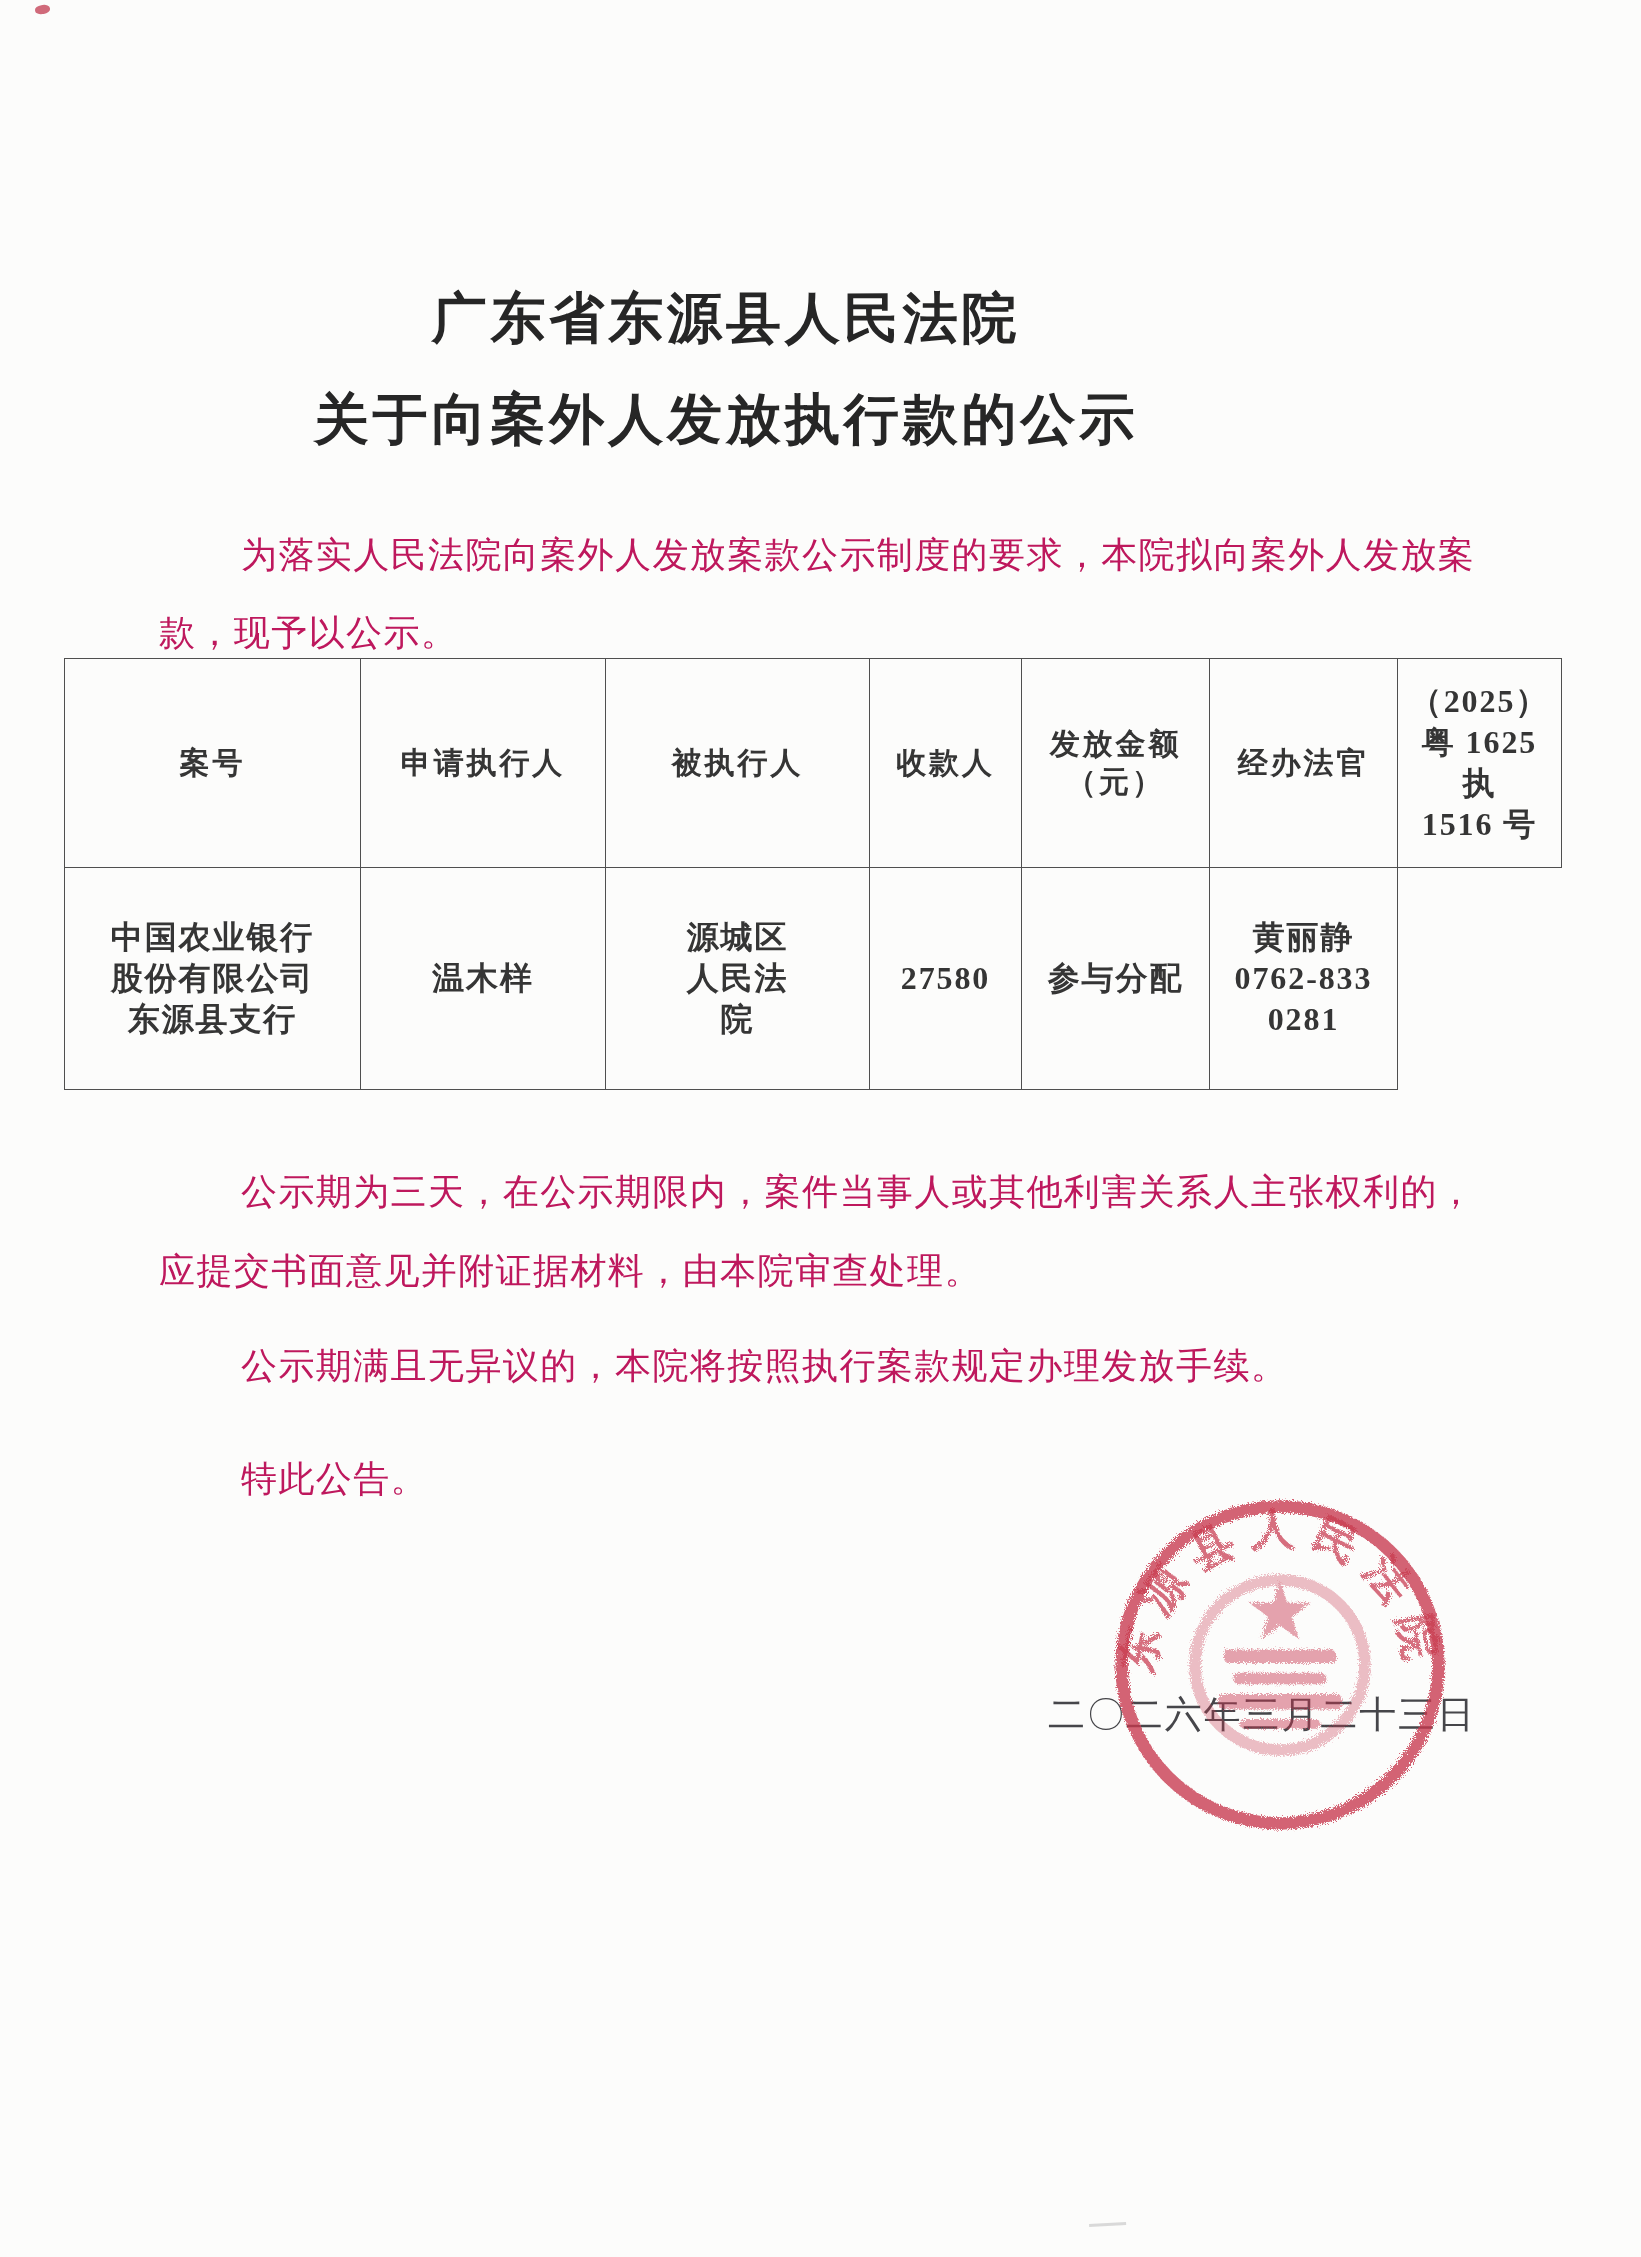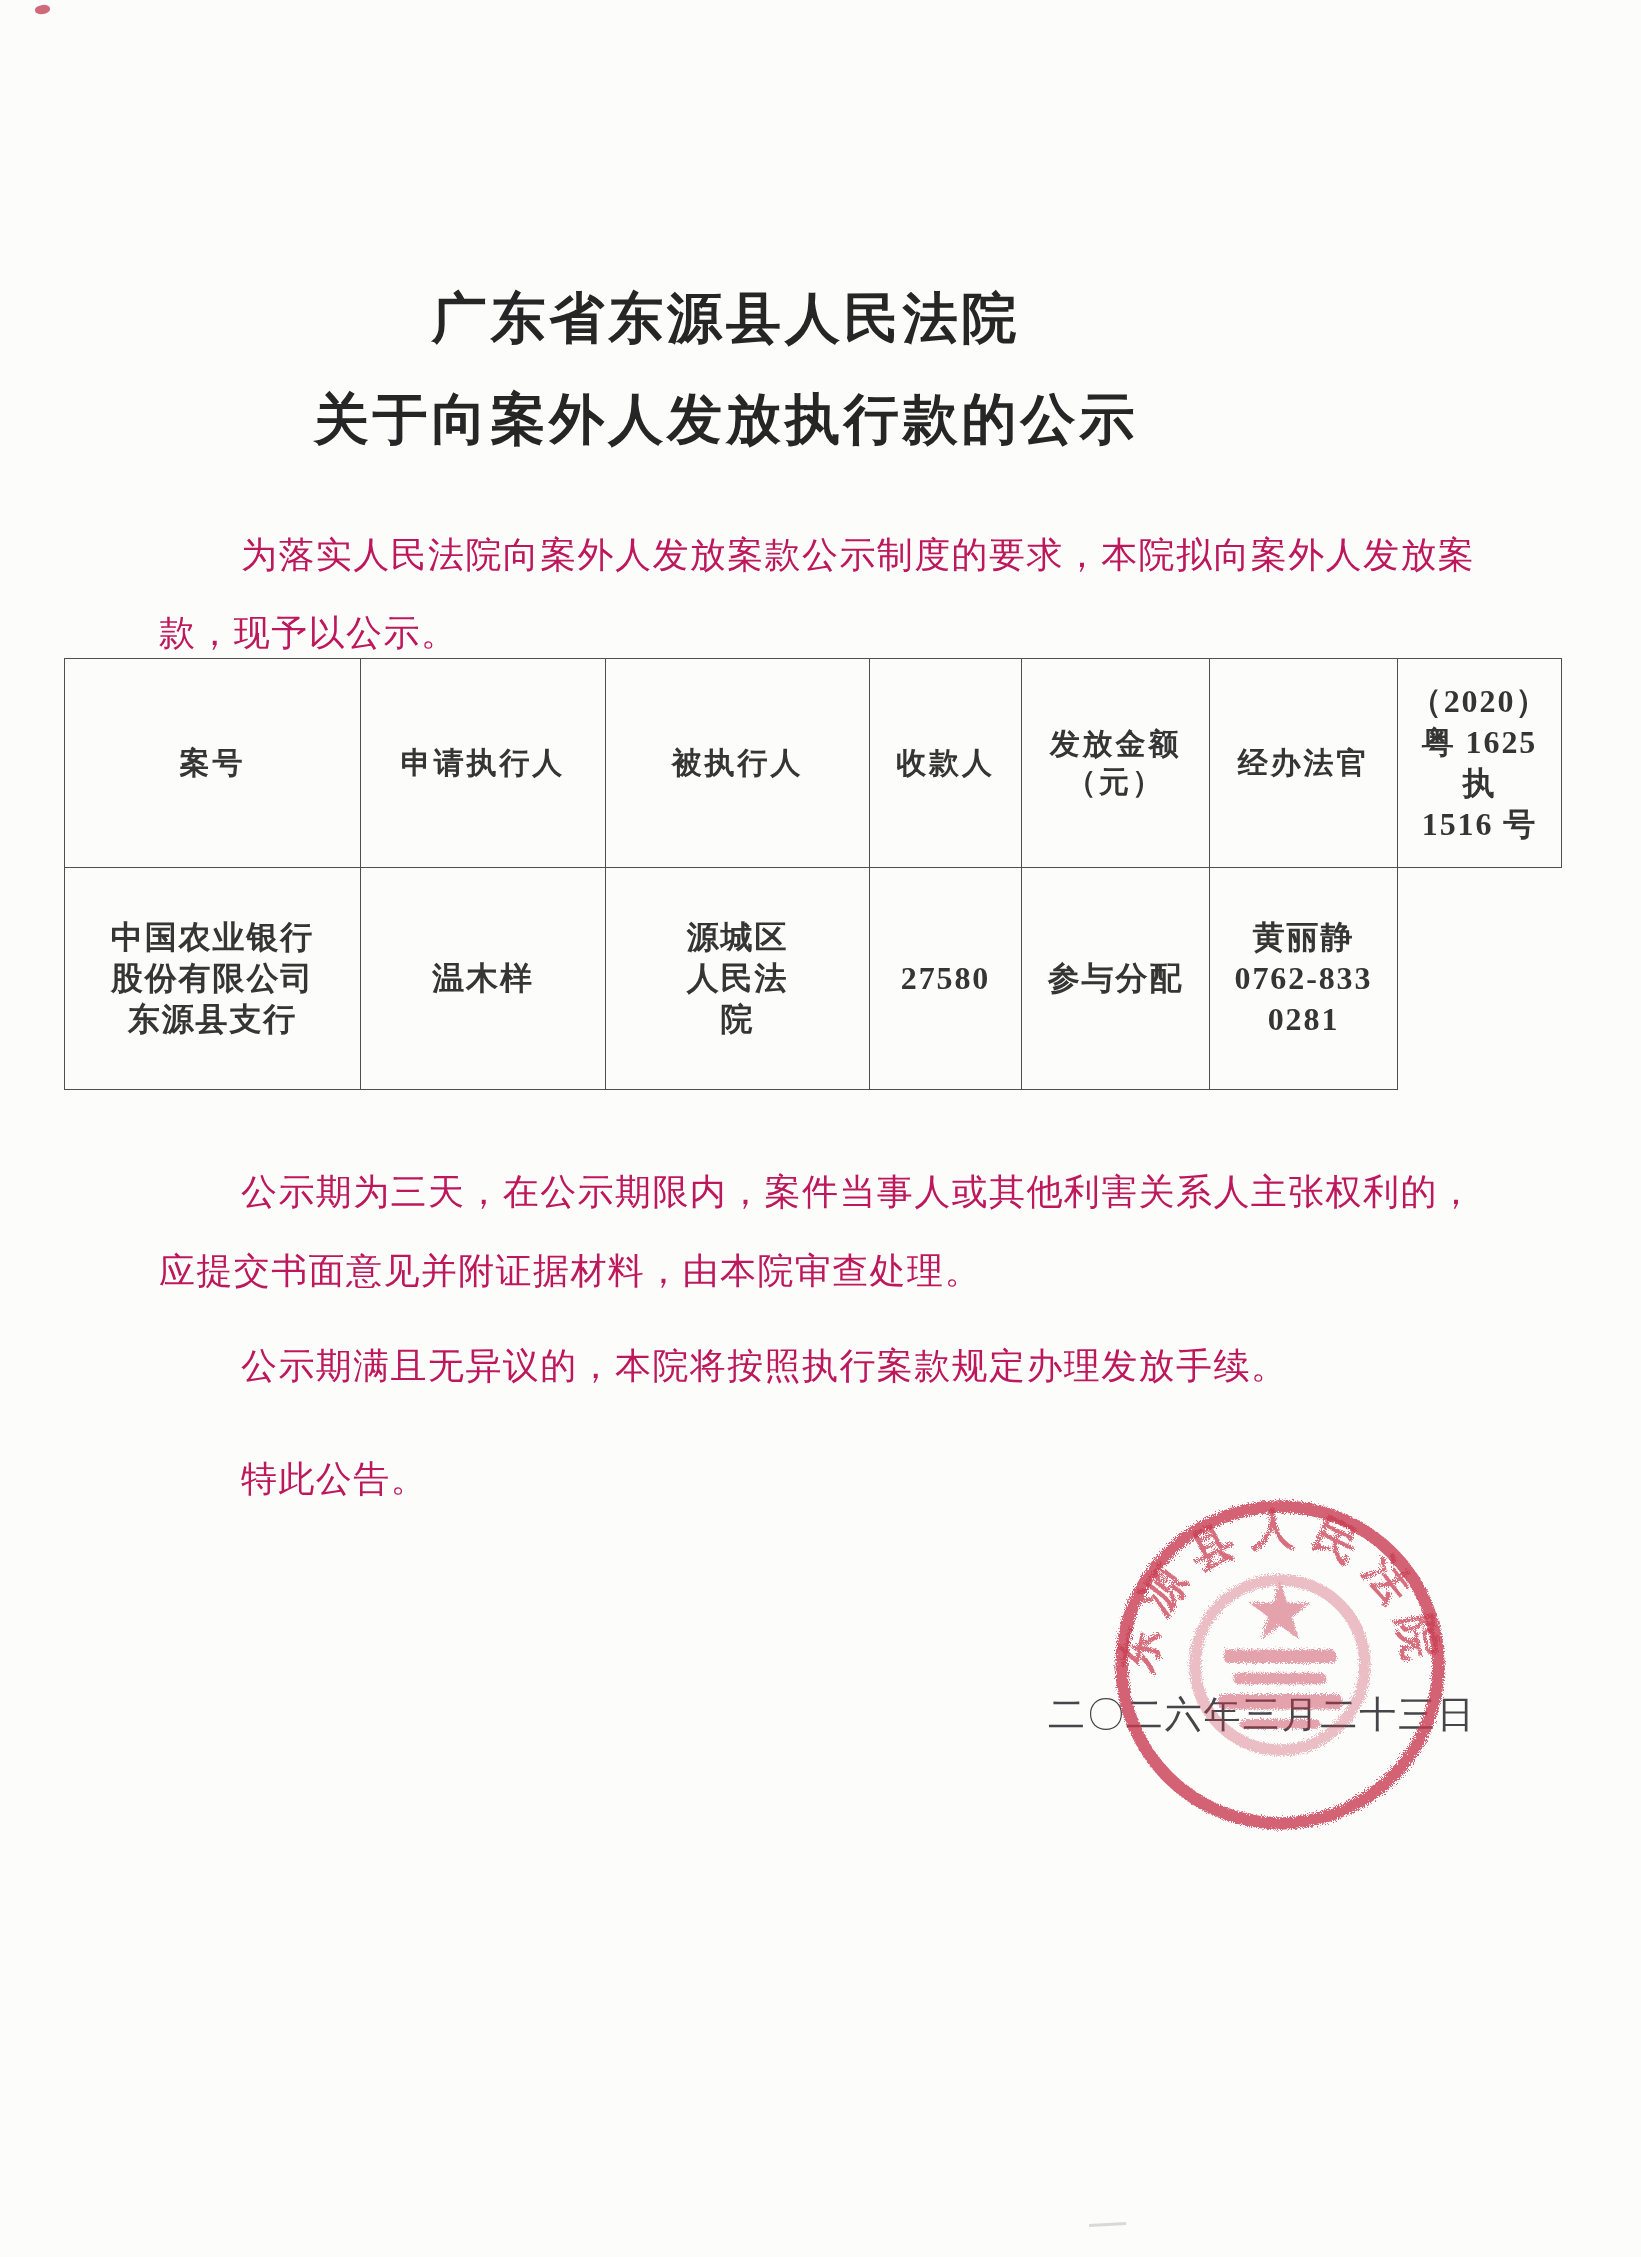--- a/index.html
+++ b/index.html
@@ -84,21 +84,21 @@
     </div>
   <div class="cell hcell">
       <span>发放金额
 （元）</span>
     </div>
   <div class="cell hcell">
       <span>经办法官</span>
     </div>
 
   <div class="cell dcell">
-      <span>（2020）粤 1625 执
+      <span>（2025）粤 1625 执
 1516 号</span>
     </div>
   <div class="cell dcell">
       <span>中国农业银行
 股份有限公司
 东源县支行</span>
     </div>
   <div class="cell dcell">
       <span>温木样</span>
     </div>

